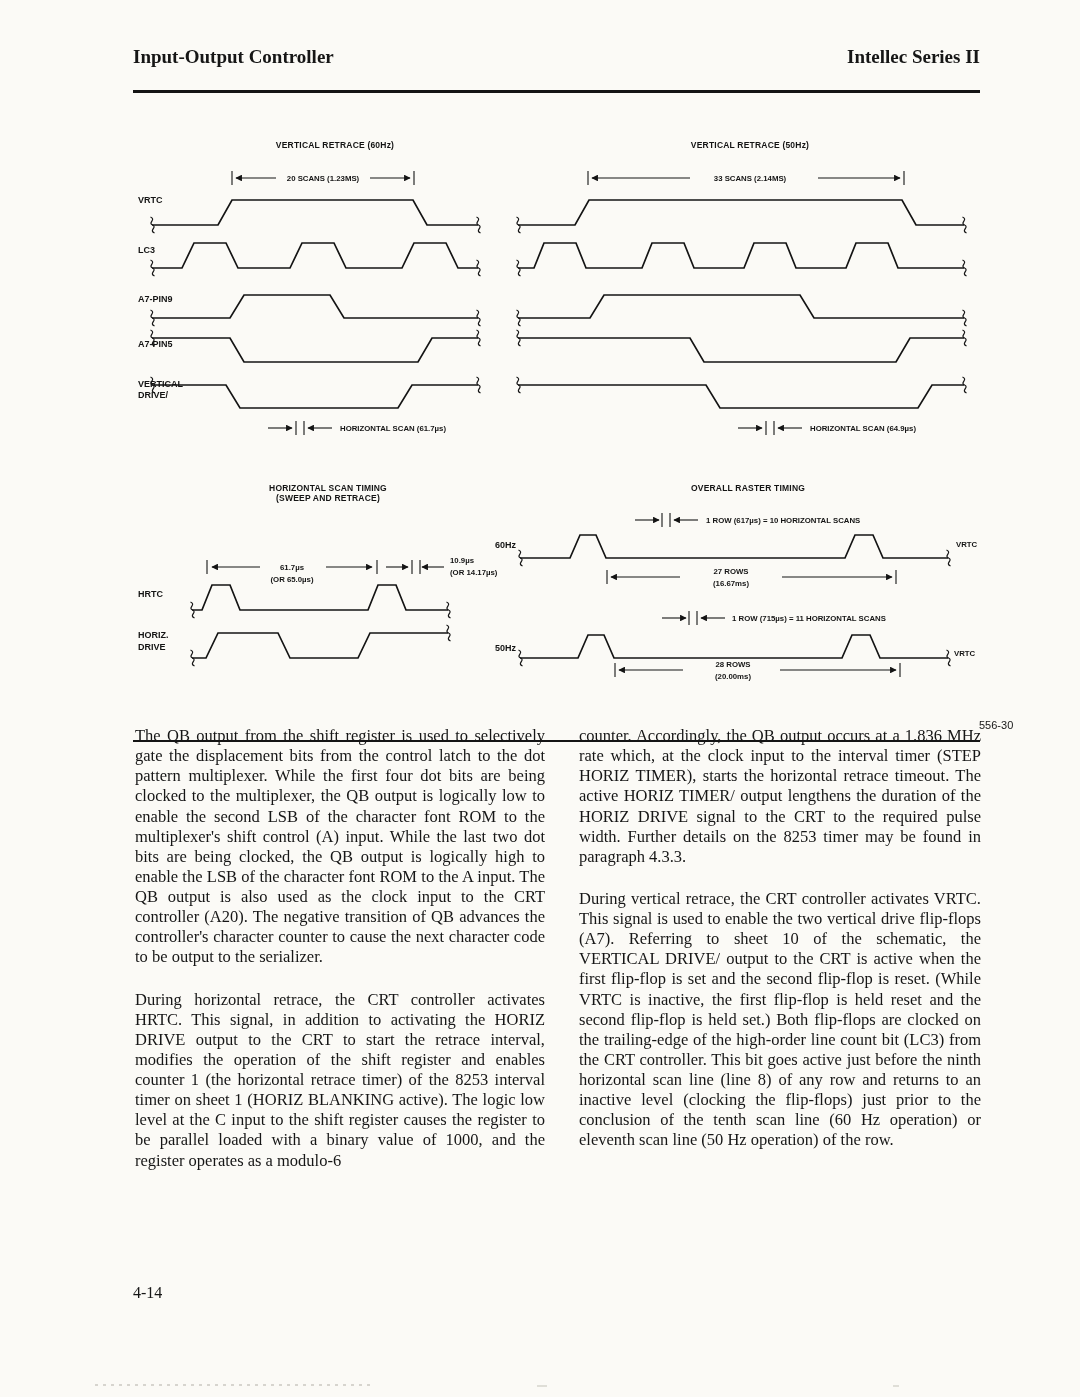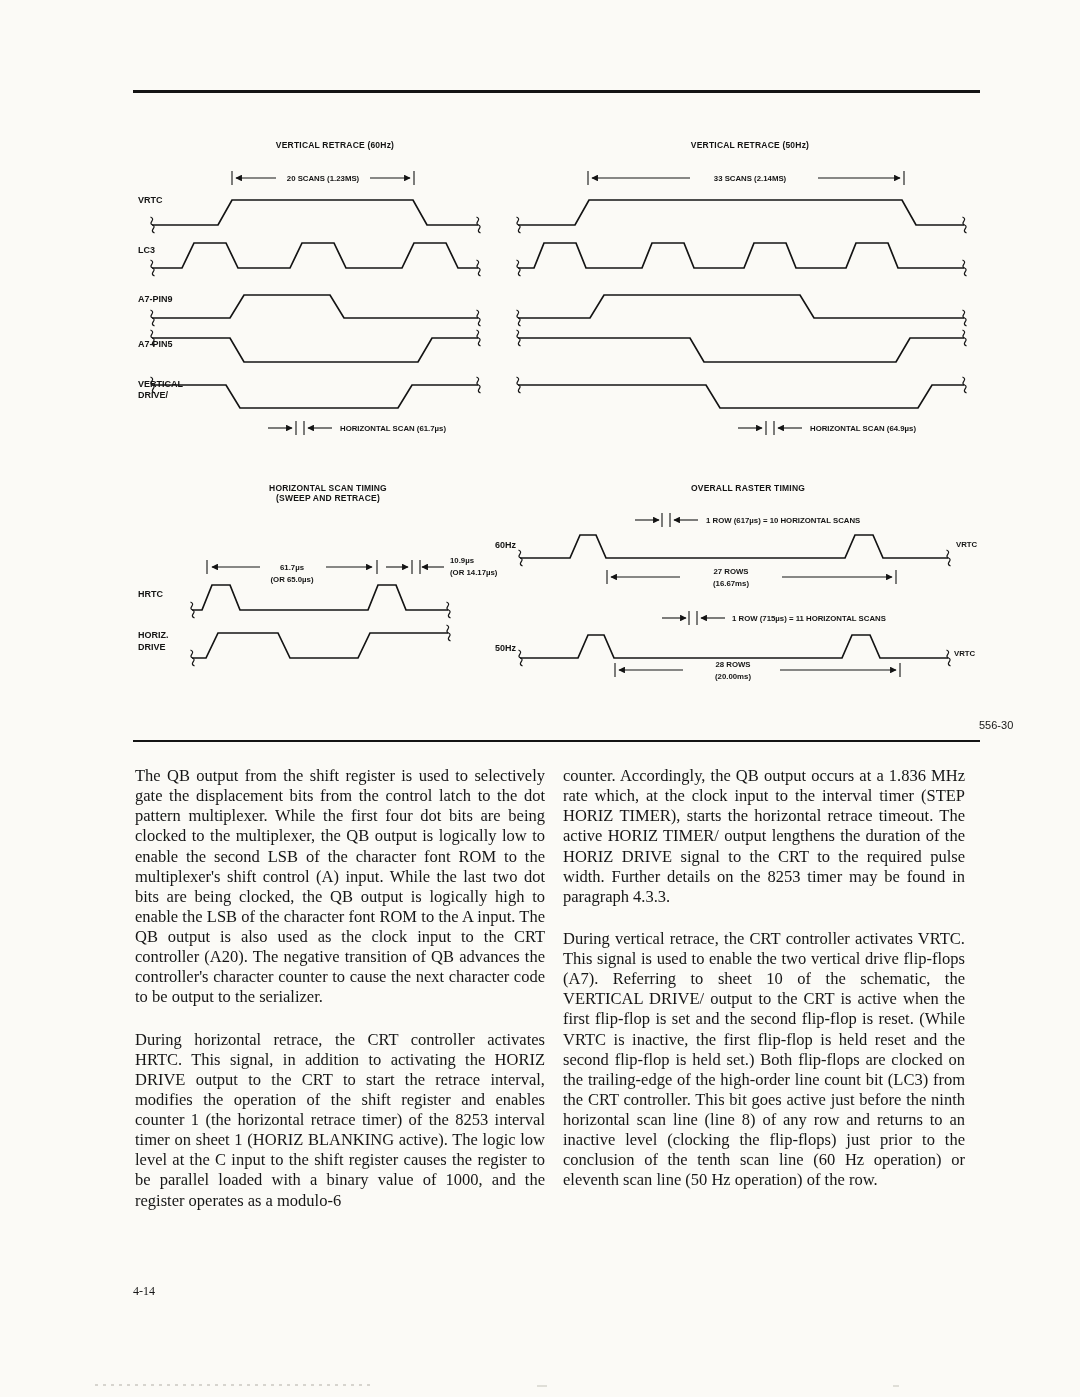--- a/index.html
+++ b/index.html
@@ -9,41 +9,45 @@
   .hdr { position:absolute; top:46px; left:133px; width:847px; display:flex;
          justify-content:space-between; font-weight:bold; font-size:19px; }
   .rule { position:absolute; left:133px; width:847px; background:#141414; }
   .rule-top { top:90px; height:3px; }
   .rule-mid { top:740px; height:2px; }
   .fig { position:absolute; top:135px; left:130px; }
   .caption { position:absolute; top:712px; left:111px; width:900px; text-align:center;
              font-weight:bold; font-size:17.5px; }
   .caption-num { position:absolute; top:719px; left:955px; font-size:11px;
                  font-family:"Liberation Sans", sans-serif;margin-left:24px; }
-  .cols { position:absolute; top:766px; left:135px; width:850px; display:grid;
-          grid-template-columns:410px 402px; column-gap:18px; }
+  .cols { position:absolute; top:726px; left:135px; width:850px; display:grid;
+          grid-template-columns:410px 402px; column-gap:34px; }
   .col p { font-size:16.5px; line-height:1.22; text-align:justify; margin:0 0 22px 0; }
-  .pageno { position:absolute; top:1284px; left:133px; font-size:12px; }
+  .pageno { position:absolute; top:1284px; left:133px; font-size:16px; }
   svg text { fill:#141414; }
   .sig { font:bold 9px "Liberation Sans", sans-serif; }
   .ttl { font:bold 8.5px "Liberation Sans", sans-serif; letter-spacing:.2px; }
   .ann { font:bold 7.8px "Liberation Sans", sans-serif; }
   .wf  { fill:none; stroke:#141414; stroke-width:1.7; }
   .dim { stroke:#141414; stroke-width:1.1; }
   .artifact { position:absolute; background:#c9c6be; opacity:.55; }
   .a1 { left:95px; top:1384px; width:280px; height:2px;
         background:repeating-linear-gradient(90deg,#b9b6ae 0 3px, transparent 3px 8px); }
   .a2 { left:537px; top:1385px; width:10px; height:2px; }
   .a3 { left:893px; top:1385px; width:6px; height:2px; }
 </style>
 </head>
 <body>
 
 <div class="page">
 
+  <div class="hdr">
+    <span>Input-Output Controller</span>
+    <span>Intellec Series II</span>
+  </div>
   <div class="rule rule-top"></div>
 
   <svg class="fig" width="900" height="580" viewBox="0 0 900 580">
     <defs>
       <marker id="arr" viewBox="0 0 10 10" refX="9" refY="5" markerWidth="6" markerHeight="6" orient="auto-start-reverse">
         <path d="M0,0 L10,5 L0,10 Z" fill="#141414"></path>
       </marker>
       <path id="brk" d="M2.5,8 C-3.5,5.5 5.5,2 0.5,0 C-4.5,-2 4.5,-5.5 -1.5,-8" fill="none" stroke="#141414" stroke-width="1.2"></path>
     </defs>
 

